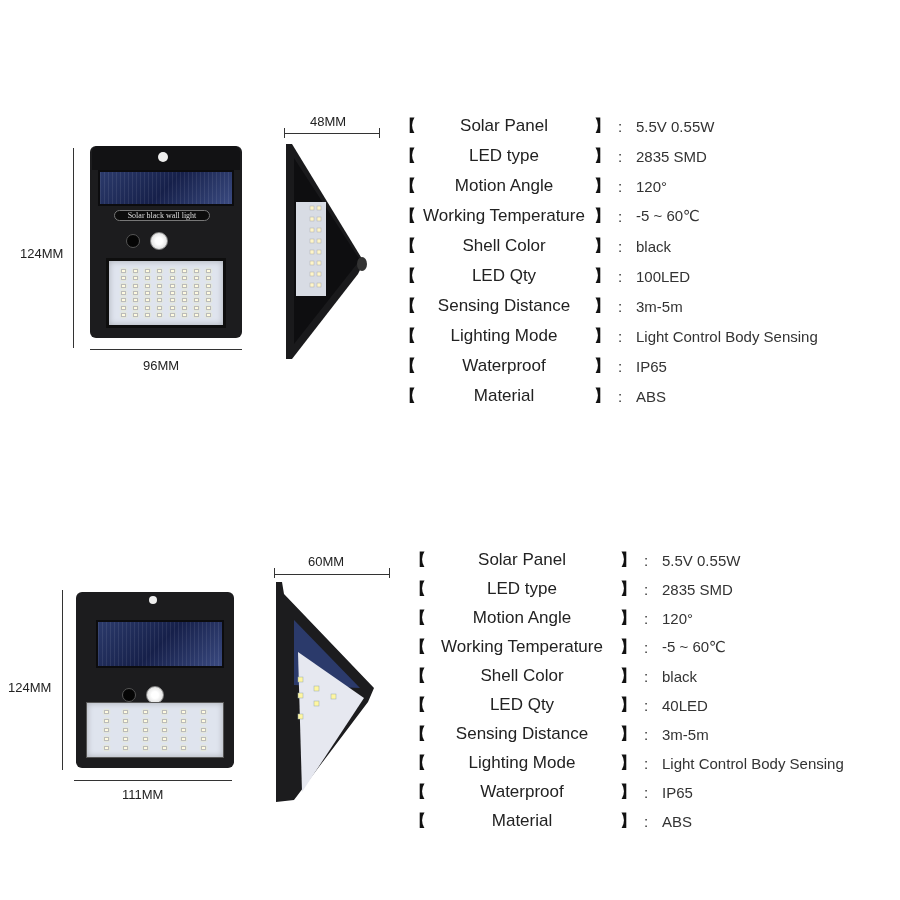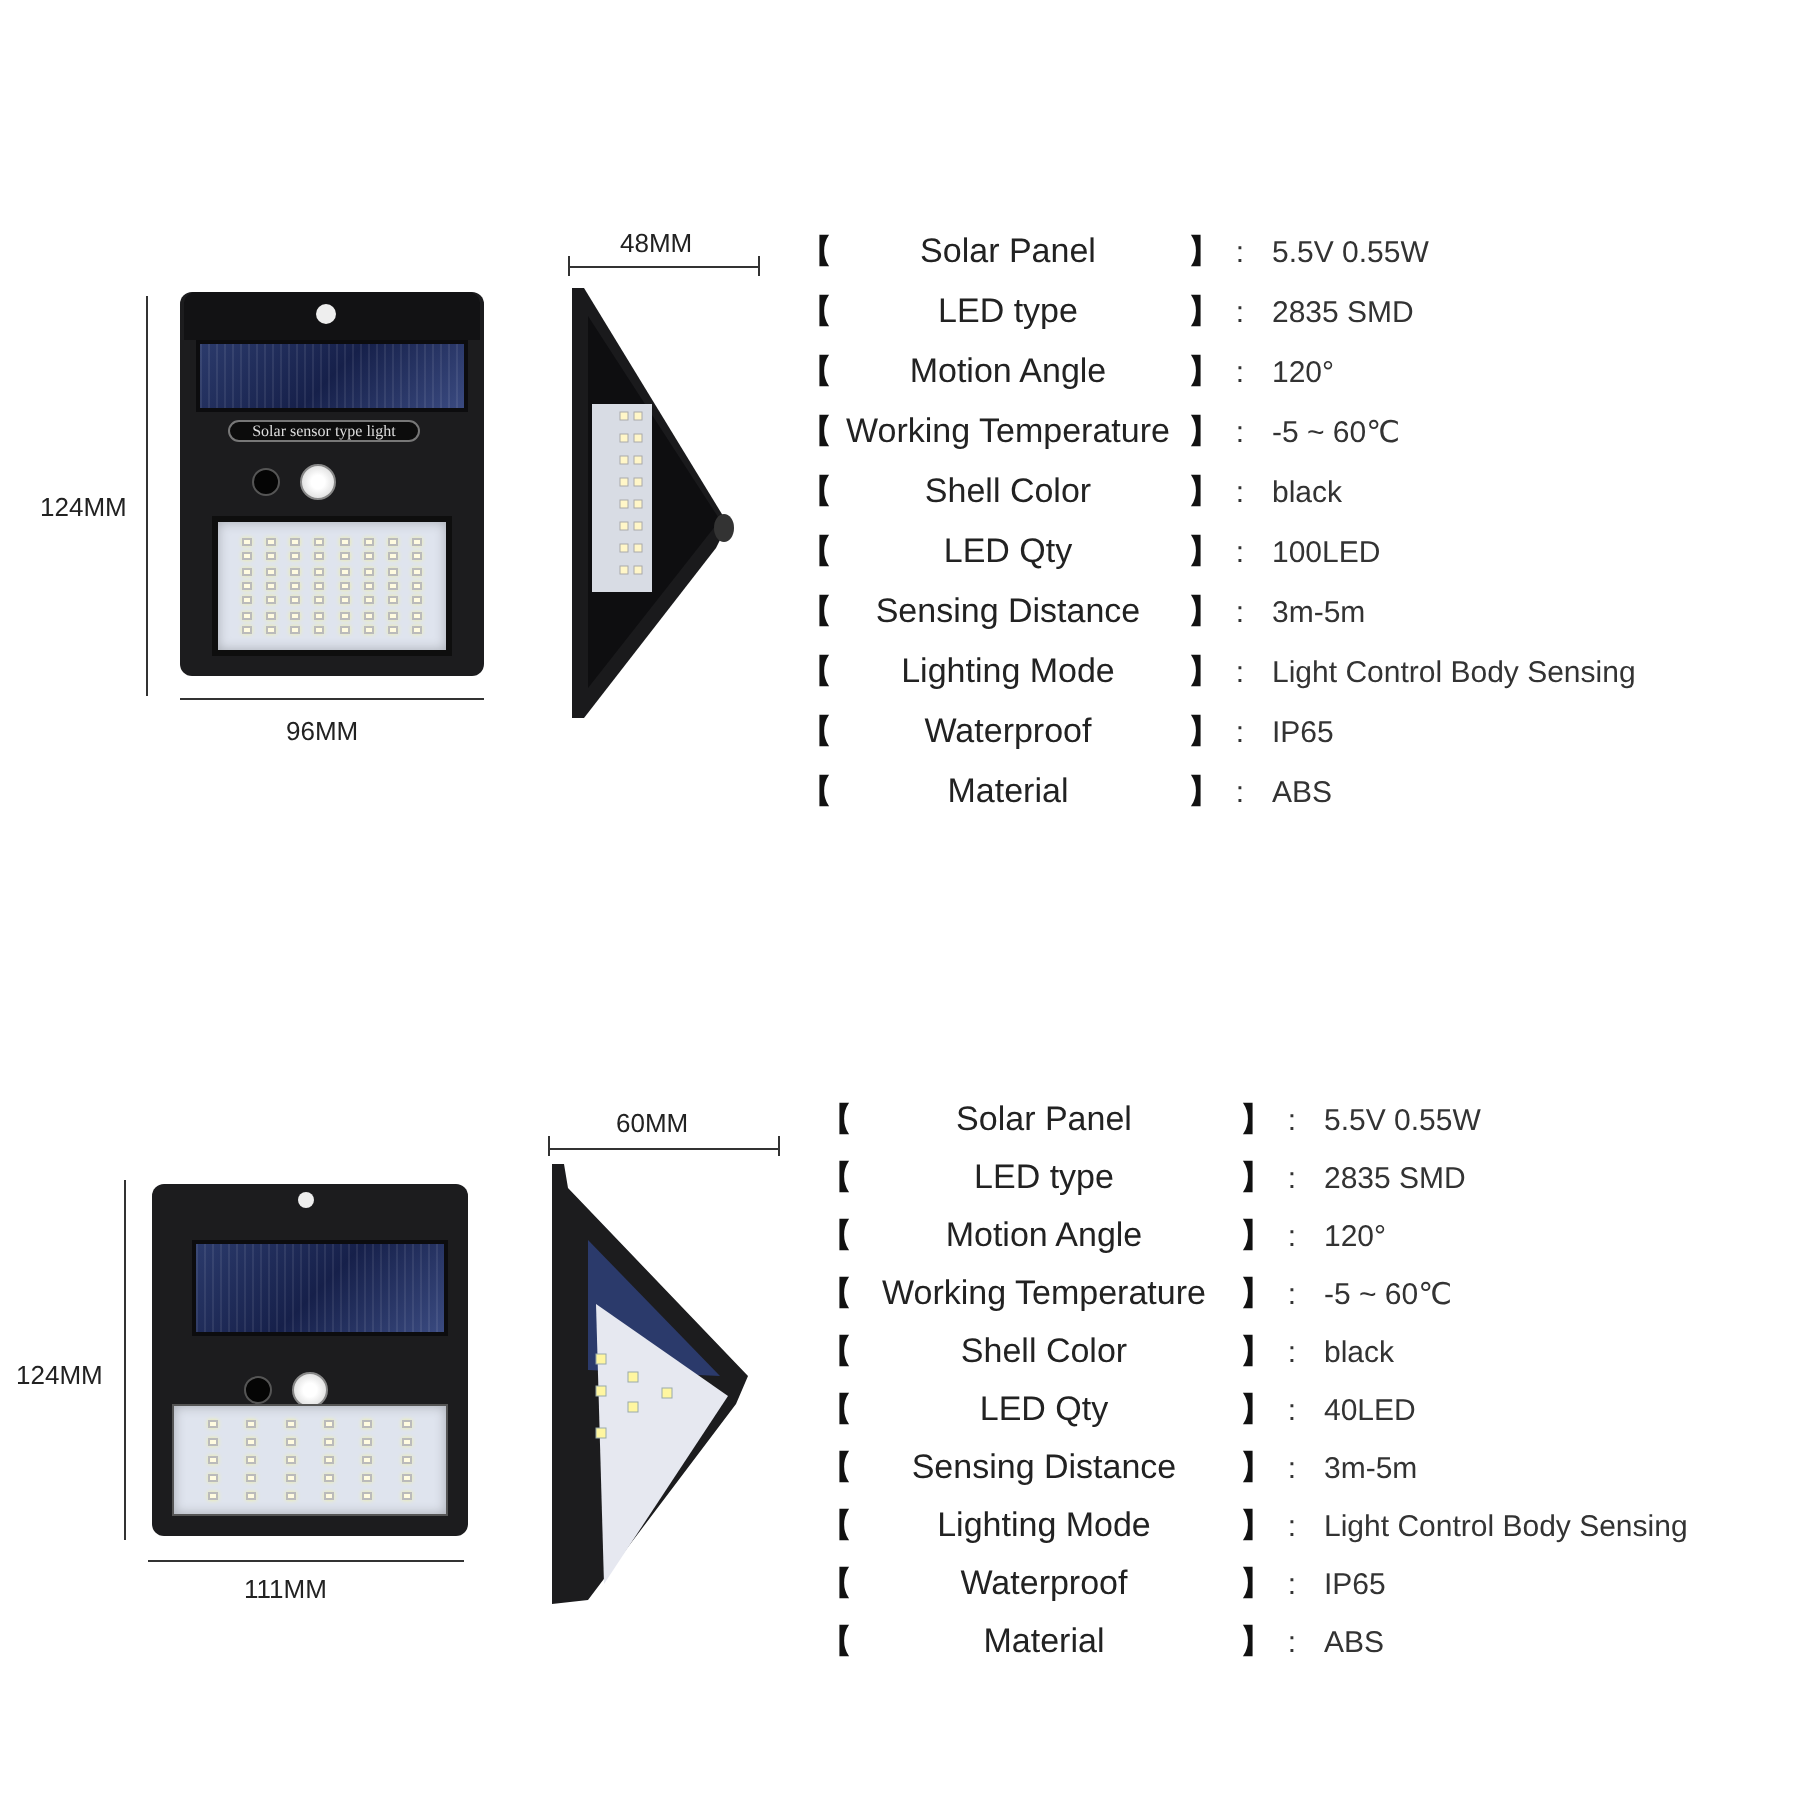--- a/index.html
+++ b/index.html
@@ -44,21 +44,21 @@
 <div class="section sec1">
 
   <div class="dim-label" style="left:20px; top:146px;">124MM</div>
   <div class="vline" style="left:73px; top:48px; height:200px;"></div>
 
   <div class="front" style="left:90px; top:46px; width:152px; height:192px;">
     <div class="body" style="left:0; top:0; width:152px; height:192px;"></div>
     <div class="cap" style="left:2px; top:0; width:148px; height:24px;"></div>
     <div class="hole" style="left:68px; top:6px;"></div>
     <div class="solar" style="left:8px; top:24px; width:136px; height:36px;"></div>
-    <div class="badge" style="left:24px; top:64px; width:96px; height:11px;">Solar sensor type light</div>
+    <div class="badge" style="left:24px; top:64px; width:96px; height:11px;">Solar black wall light</div>
     <div class="switch" style="left:36px; top:88px;"></div>
     <div class="pir" style="left:60px; top:86px;"></div>
     <div class="ledpanel" style="left:16px; top:112px; width:120px; height:70px; grid-template-columns: repeat(8, 1fr); grid-template-rows: repeat(7, 1fr); padding:6px 8px;" id="grid1">
         <div class="led"></div>
         <div class="led"></div>
         <div class="led"></div>
         <div class="led"></div>
         <div class="led"></div>
         <div class="led"></div>
         <div class="led"></div>

